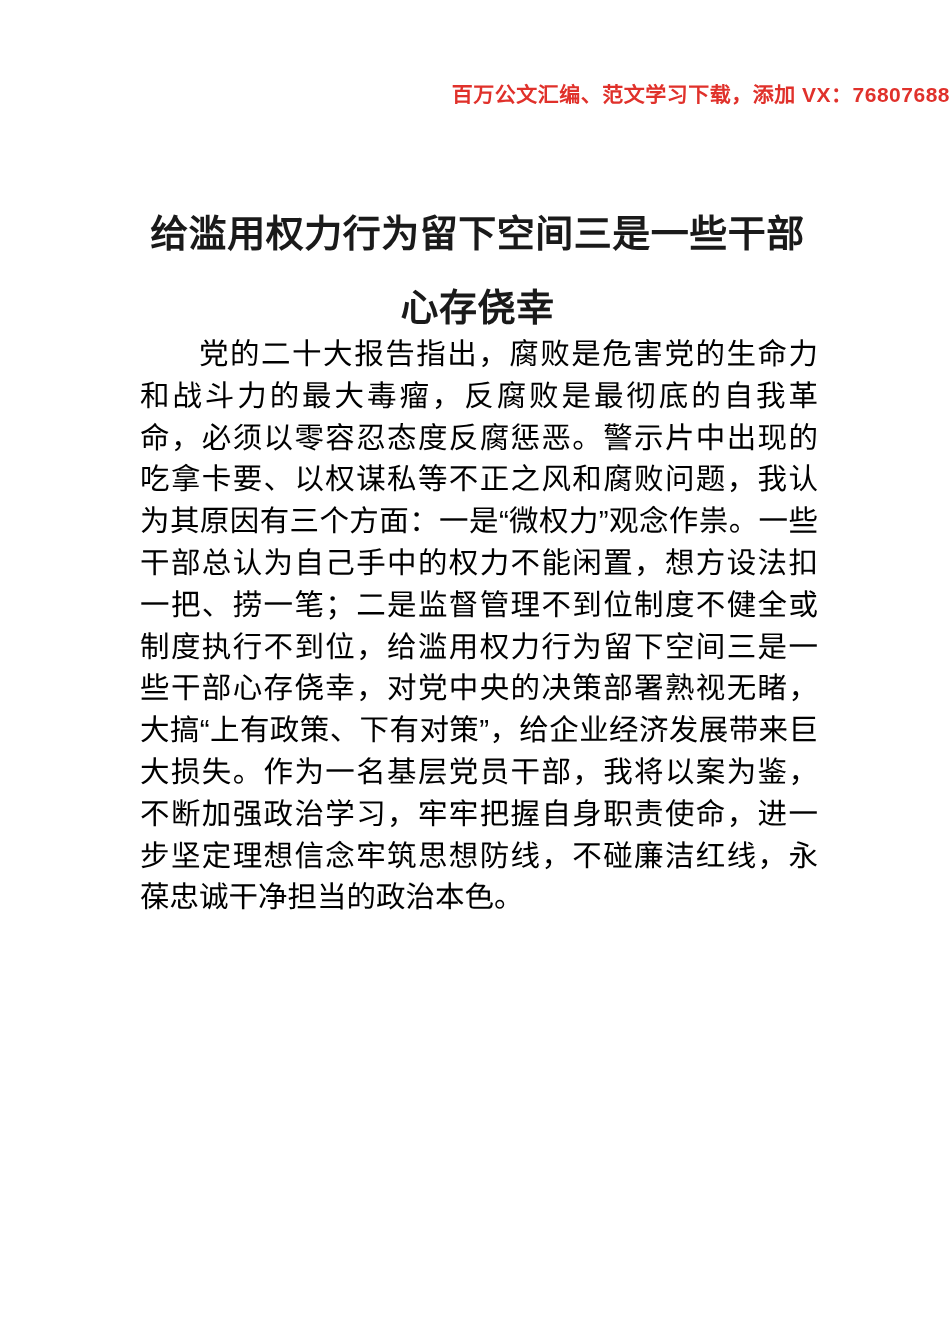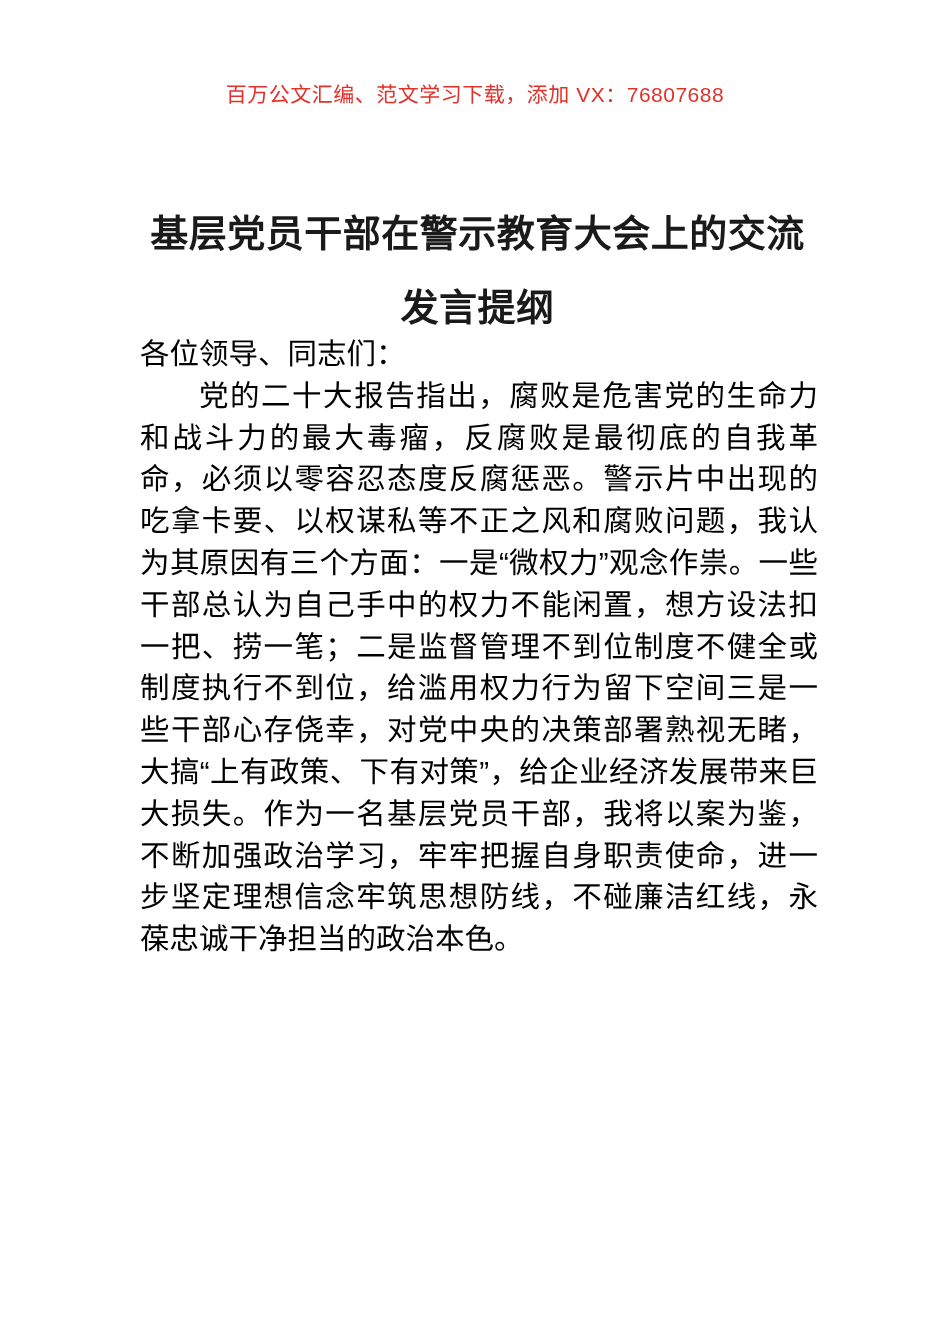--- a/index.html
+++ b/index.html
@@ -24,24 +24,24 @@
     background: #ffffff;
     box-sizing: border-box;
   }
 
   
   .promo-header {
     position: absolute;
     top: 80px;
     left: 0;
     width: 950px;
-    text-align: center;
+    text-align: right;
     font-size: 21px;
     line-height: 30px;
-    font-weight: 400;
+    font-weight: 700;
     letter-spacing: 0.5px;
     color: #e0312b;
     white-space: nowrap;
   }
 
   
   .doc-title {
     position: absolute;
     top: 172px;
     left: 140px;
@@ -84,21 +84,20 @@
     text-indent: 2em;
   }
 </style>
 </head>
 <body>
 
 <div class="page">
 
   <div class="promo-header">百万公文汇编、范文学习下载，添加 VX：76807688</div>
 
-  <h1 class="doc-title">基层党员干部在警示教育大会上的交流发言提纲</h1>
+  <h1 class="doc-title">给滥用权力行为留下空间三是一些干部心存侥幸</h1>
 
   <div class="doc-body">
-    <p class="salutation">各位领导、同志们：</p>
     <p class="para">党的二十大报告指出，腐败是危害党的生命力和战斗力的最大毒瘤，反腐败是最彻底的自我革命，必须以零容忍态度反腐惩恶。警示片中出现的吃拿卡要、以权谋私等不正之风和腐败问题，我认为其原因有三个方面：一是“微权力”观念作祟。一些干部总认为自己手中的权力不能闲置，想方设法扣一把、捞一笔；二是监督管理不到位制度不健全或制度执行不到位，给滥用权力行为留下空间三是一些干部心存侥幸，对党中央的决策部署熟视无睹，大搞“上有政策、下有对策”，给企业经济发展带来巨大损失。作为一名基层党员干部，我将以案为鉴，不断加强政治学习，牢牢把握自身职责使命，进一步坚定理想信念牢筑思想防线，不碰廉洁红线，永葆忠诚干净担当的政治本色。</p>
 
   </div>
 
 </div>
 
 </body></html>

